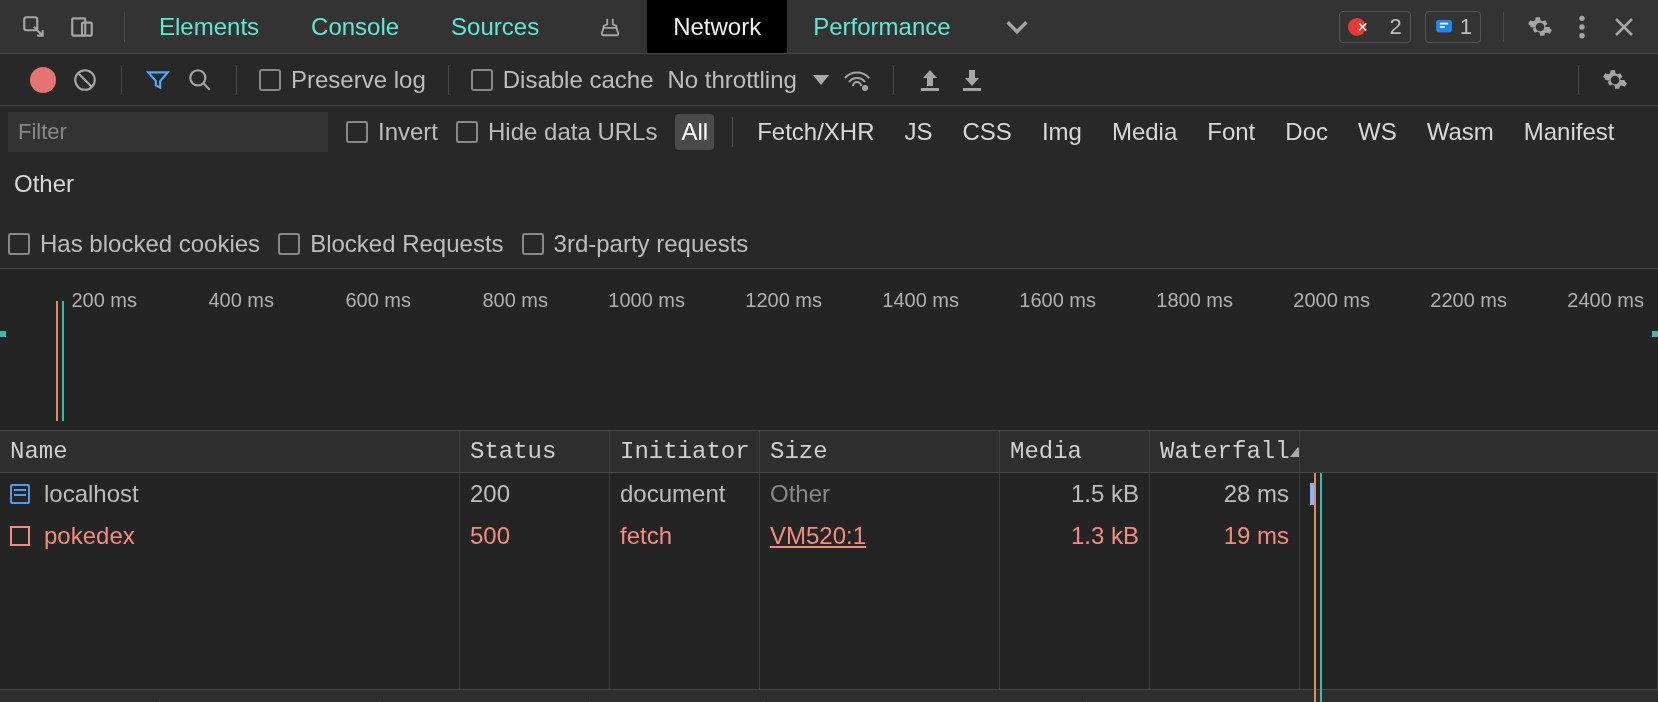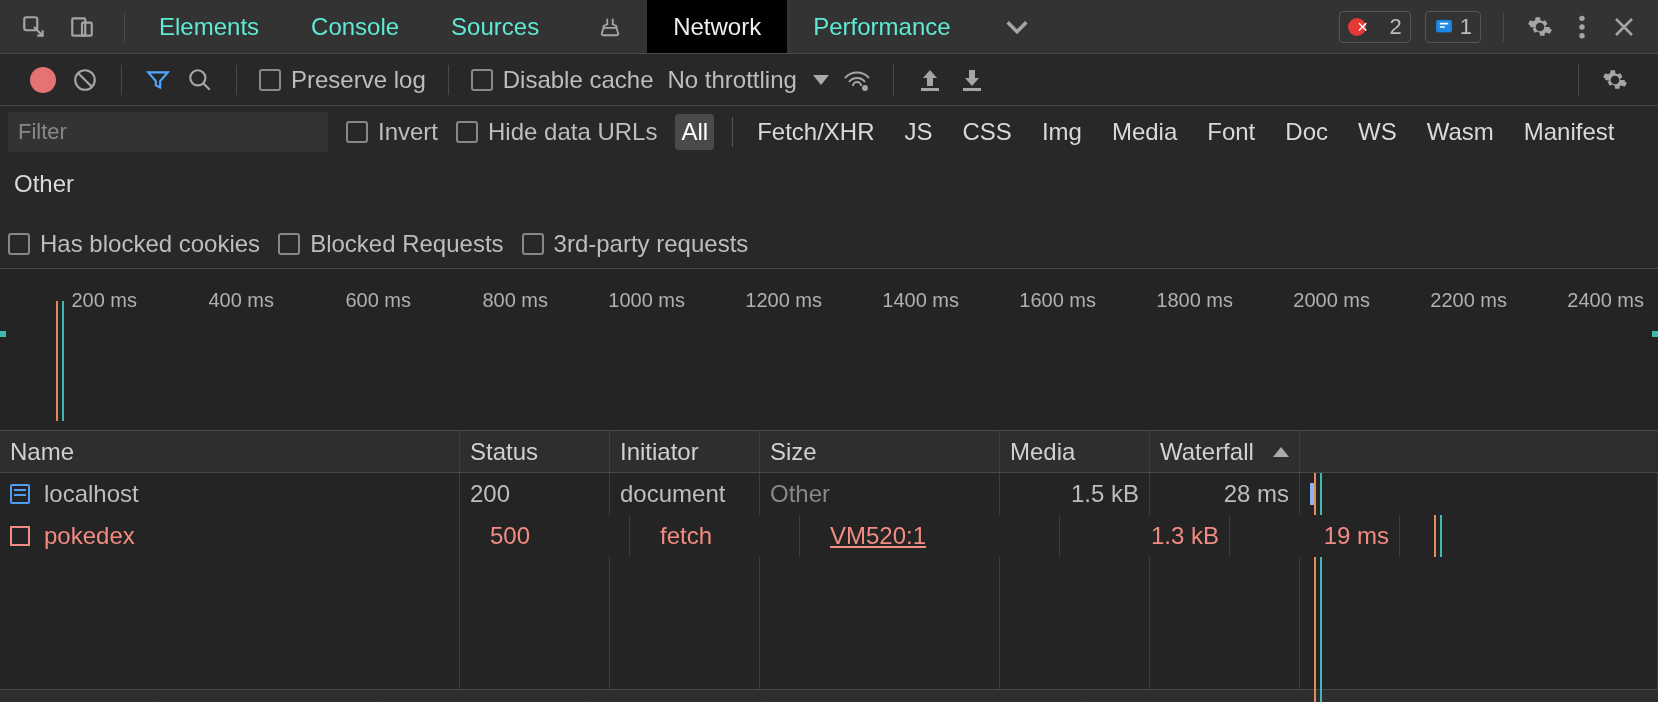--- a/index.html
+++ b/index.html
@@ -72,24 +72,24 @@
 .timeline .bar-red { position:absolute; top:32px; left:56px; width:2px; height:120px; background:#e58a5a; }
 .timeline .bar-blue { position:absolute; top:32px; left:62px; width:2px; height:120px; background:#3fb8af; }
 .timeline .mark-l { position:absolute; top:62px; left:0; width:6px; height:6px; background:#3fb8af; }
 .timeline .mark-r { position:absolute; top:62px; right:0px; width:6px; height:6px; background:#3fb8af; }
 
 
 .table { display:flex; flex-direction:column; height:258px; background:#242424; }
 .thead, .trow { display:grid; grid-template-columns: 460px 150px 150px 240px 150px 150px 1fr; align-items:center; height:42px; }
 .thead { background:#2e2e2e; border-bottom:1px solid #494949; }
 .th, .td { padding:0 10px; border-right:1px solid #3d3d3d; height:100%; display:flex; align-items:center; overflow:hidden; white-space:nowrap; }
-.th { color:#d0d0d0; }
+.th { color:#d0d0d0;font-family:Liberation Mono, monospace; }
 .th.sort { justify-content:space-between; }
 .trow { background:#242424; }
-.trow.err { color:#f28b82;gap:20px; }
+.trow.err { color:#f28b82; }
 .td.right { justify-content:flex-end; }
 .td.link { color:#f28b82; text-decoration:underline; }
 .rowicon { width:20px; height:20px; margin-right:14px; flex-shrink:0; }
 .doc-icon { border:2px solid #4f9cf0; border-radius:2px; }
 .doc-icon::before,.doc-icon::after{content:"";display:block;height:2px;background:#4f9cf0;margin:3px 2px 0 2px;}
 .fet-icon { border:2px solid #f28b82; }
 .waterfall-cell { position:relative; }
 .wline-red { position:absolute; top:0; left:14px; width:2px; height:100%; background:#e58a5a; }
 .wline-blue{ position:absolute; top:0; left:20px; width:2px; height:100%; background:#3fb8af; }
 .wbar { position:absolute; top:10px; left:10px; width:6px; height:22px; background:#8ab4f8; }

